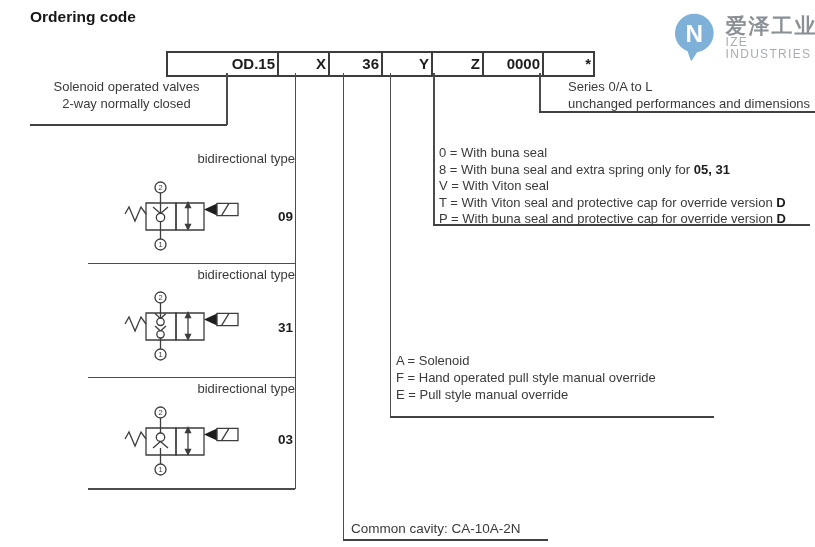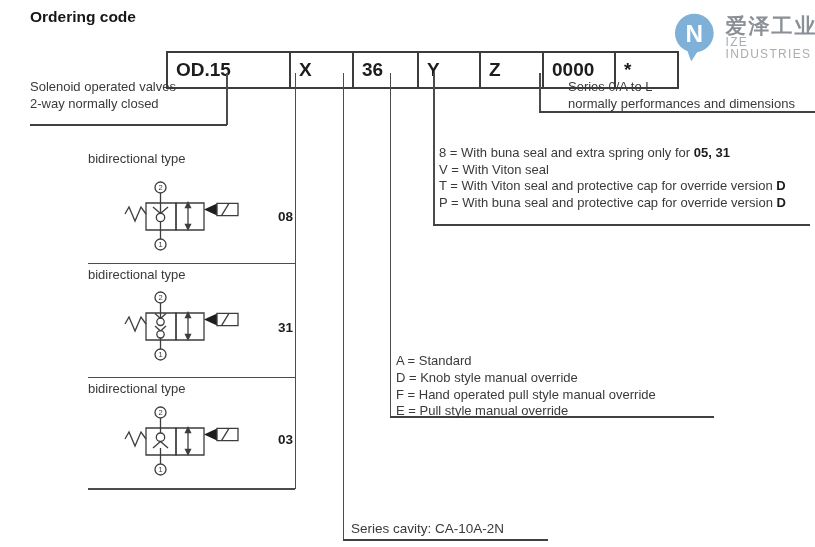--- a/index.html
+++ b/index.html
@@ -9,32 +9,32 @@
   }
   .page-title{position:absolute;left:10px;top:8px;font-size:15.5px;font-weight:bold;color:#171717;}
   
   .logo{position:absolute;left:653px;top:11px;display:flex;align-items:flex-start;}
   .logo-text{margin-left:8px;padding-top:5px;}
   .logo-cn{font-size:21px;font-weight:bold;color:#8a9096;letter-spacing:2px;line-height:20px;}
   .logo-en{font-size:12px;color:#a8adb2;letter-spacing:1.3px;line-height:12px;}
   
   table.codes{position:absolute;left:146px;top:51px;border-collapse:collapse;}
   table.codes td{
-    border:2px solid #3c3c3c;height:18px;padding:8px;text-align:left;
-    font-size:19px;font-weight:bold;color:#1c1c1c;line-height:18px;
+    border:2px solid #3c3c3c;height:18px;padding:2px;text-align:right;
+    font-size:15px;font-weight:bold;color:#1c1c1c;line-height:18px;
   }
   
   .vline{position:absolute;width:1.5px;background:#4c4c4c;}
   .hline{position:absolute;height:1.5px;background:#4c4c4c;}
   .uline{position:absolute;height:2px;background:#414141;}
   
   .note{position:absolute;font-size:13px;line-height:16.5px;color:#3a3a3a;}
   .note b{color:#1c1c1c;}
-  .right{text-align:left;}
-  .valve-title{position:absolute;left:68px;width:207px;text-align:left;font-size:13px;color:#3a3a3a;}
+  .right{text-align:center;}
+  .valve-title{position:absolute;left:68px;width:207px;text-align:right;font-size:13px;color:#3a3a3a;}
   .valve-code{position:absolute;left:240px;width:33px;text-align:right;font-size:13.5px;font-weight:bold;color:#1c1c1c;}
   .vsym{position:absolute;left:100px;width:130px;height:72px;}
   .vsym *{vector-effect:non-scaling-stroke;}
 </style>
 </head>
 <body>
 
 <div class="page">
 
   <div class="page-title">Ordering code</div>
@@ -83,44 +83,44 @@
   <div class="hline" style="left:68px;top:376.5px;width:207px"></div>
   <div class="hline" style="left:68px;top:488px;width:207px"></div>
 
   <div class="note right" style="left:10px;top:79px;width:193px">
     <div>Solenoid operated valves</div>
     <div>2-way normally closed</div>
   </div>
 
   <div class="note" style="left:548px;top:79px;font-size:13px">
     <div>Series 0/A to L</div>
-    <div>normally performances and dimensions</div>
+    <div>unchanged performances and dimensions</div>
   </div>
 
   <div class="note" style="left:419px;top:145px">
+    <div><span>0 = With buna seal</span><b></b></div>
     <div><span>8 = With buna seal and extra spring only for </span><b>05, 31</b></div>
     <div><span>V = With Viton seal</span><b></b></div>
     <div><span>T = With Viton seal and protective cap for override version </span><b>D</b></div>
     <div><span>P = With buna seal and protective cap for override version </span><b>D</b></div>
   </div>
 
   <div class="note" style="left:376px;top:353px;line-height:16.8px">
-    <div>A = Standard</div>
-    <div>D = Knob style manual override</div>
+    <div>A = Solenoid</div>
     <div>F = Hand operated pull style manual override</div>
     <div>E = Pull style manual override</div>
   </div>
 
-  <div class="note" style="left:331px;top:521px;font-size:13.5px">Series cavity: CA-10A-2N</div>
+  <div class="note" style="left:331px;top:521px;font-size:13.5px">Common cavity: CA-10A-2N</div>
 
   <div class="valve-title" style="top:151px">bidirectional type</div>
   <div class="valve-title" style="top:267px">bidirectional type</div>
   <div class="valve-title" style="top:381px">bidirectional type</div>
 
-  <div class="valve-code" style="top:209px">08</div>
+  <div class="valve-code" style="top:209px">09</div>
   <div class="valve-code" style="top:320px">31</div>
   <div class="valve-code" style="top:432px">03</div>
 
   <svg class="vsym" style="top:180px" viewBox="0 0 130 72">
     <g stroke="#3d3d3d" stroke-width="1.3" fill="none">
       <circle cx="40.5" cy="7.5" r="5.5"></circle>
       <line x1="40.5" y1="13" x2="40.5" y2="23"></line>
       <rect x="26" y="23" width="30" height="27"></rect>
       <rect x="56" y="23" width="28" height="27"></rect>
       <line x1="40.5" y1="50" x2="40.5" y2="59"></line>

